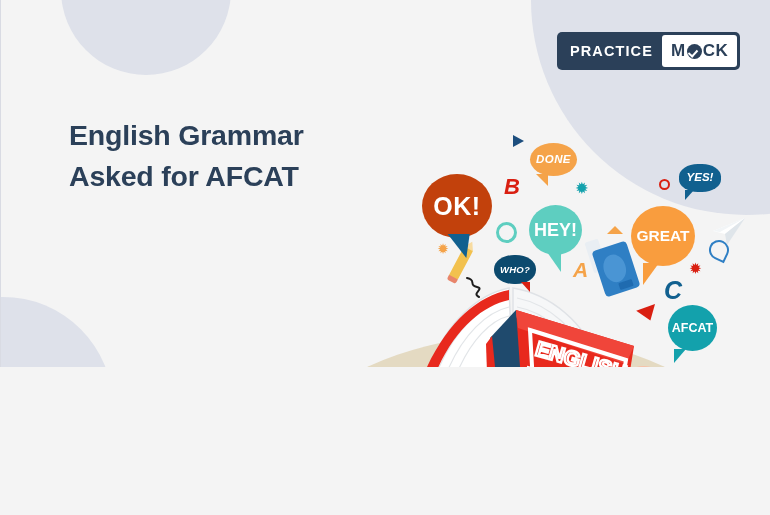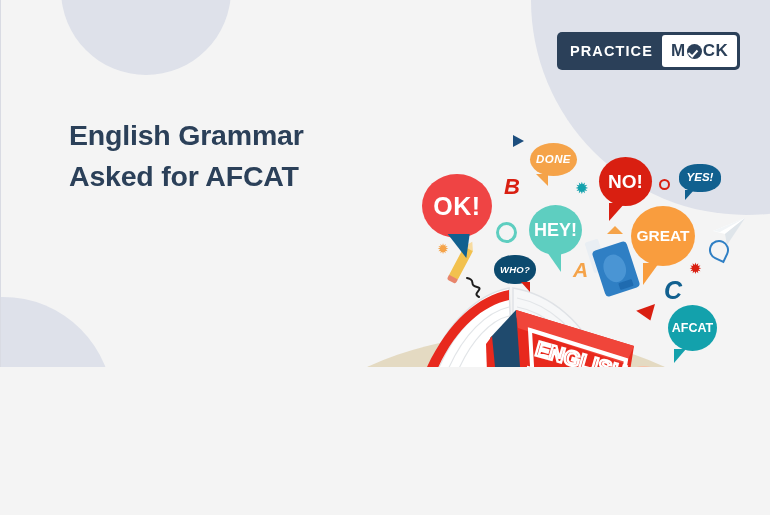--- a/index.html
+++ b/index.html
@@ -79,21 +79,21 @@
   
   .bubble{
     position:absolute;border-radius:50%;
     display:flex;align-items:center;justify-content:center;
     color:#ffffff;font-weight:bold;text-align:center;line-height:1;
   }
   .bubble .tail{
     position:absolute;width:0;height:0;border-style:solid;
   }
 
-  #bub-ok{left:421px;top:174px;width:70px;height:64px;background:#ef4444;font-size:25px;letter-spacing:.5px;}
+  #bub-ok{left:421px;top:174px;width:70px;height:64px;background:#c2410c;font-size:25px;letter-spacing:.5px;}
   #bub-ok .tail{left:24px;bottom:-20px;border-width:24px 0 0 22px;border-color:#11608f transparent transparent transparent;transform:skewX(-8deg);}
 
   #bub-speak{left:529px;top:143px;width:47px;height:33px;background:#f5a349;font-size:11.5px;font-style:italic;letter-spacing:.4px;}
   #bub-speak .tail{left:6px;bottom:-10px;border-width:12px 0 0 12px;border-color:#f5a349 transparent transparent transparent;}
 
   #bub-no{left:598px;top:157px;width:53px;height:49px;background:#d91f11;font-size:19px;}
   #bub-no .tail{left:10px;bottom:-15px;border-width:18px 16px 0 0;border-color:#d91f11 transparent transparent transparent;}
 
   #bub-yes{left:678px;top:164px;width:42px;height:28px;background:#11608f;border-radius:45%;font-size:11.5px;font-style:italic;}
   #bub-yes .tail{left:6px;bottom:-8px;border-width:10px 9px 0 0;border-color:#11608f transparent transparent transparent;}
@@ -285,24 +285,20 @@
     </div>
 
     <div class="bubble" id="bub-ok">
       <span>OK!</span>
       <span class="tail"></span>
     </div>
     <div class="bubble" id="bub-speak">
       <span>DONE</span>
       <span class="tail"></span>
     </div>
-    <div class="bubble" id="bub-no">
-      <span>NO!</span>
-      <span class="tail"></span>
-    </div>
     <div class="bubble" id="bub-yes">
       <span>YES!</span>
       <span class="tail"></span>
     </div>
     <div class="bubble" id="bub-hey">
       <span>HEY!</span>
       <span class="tail"></span>
     </div>
     <div class="bubble" id="bub-great">
       <span>GREAT</span>

